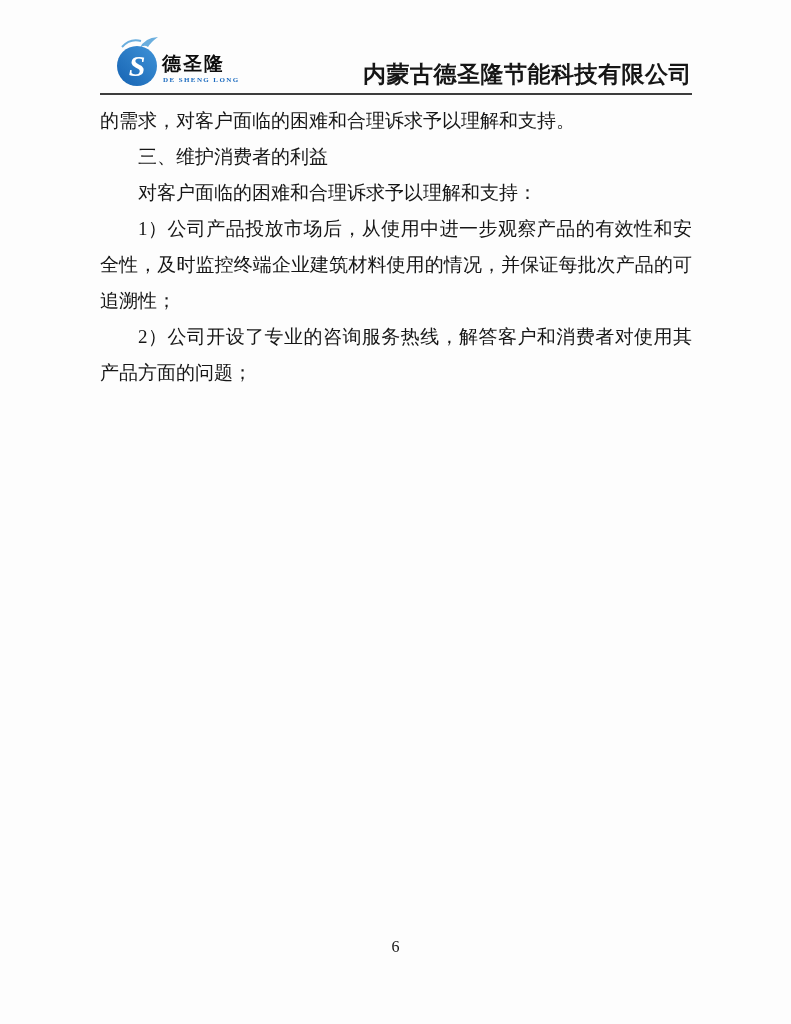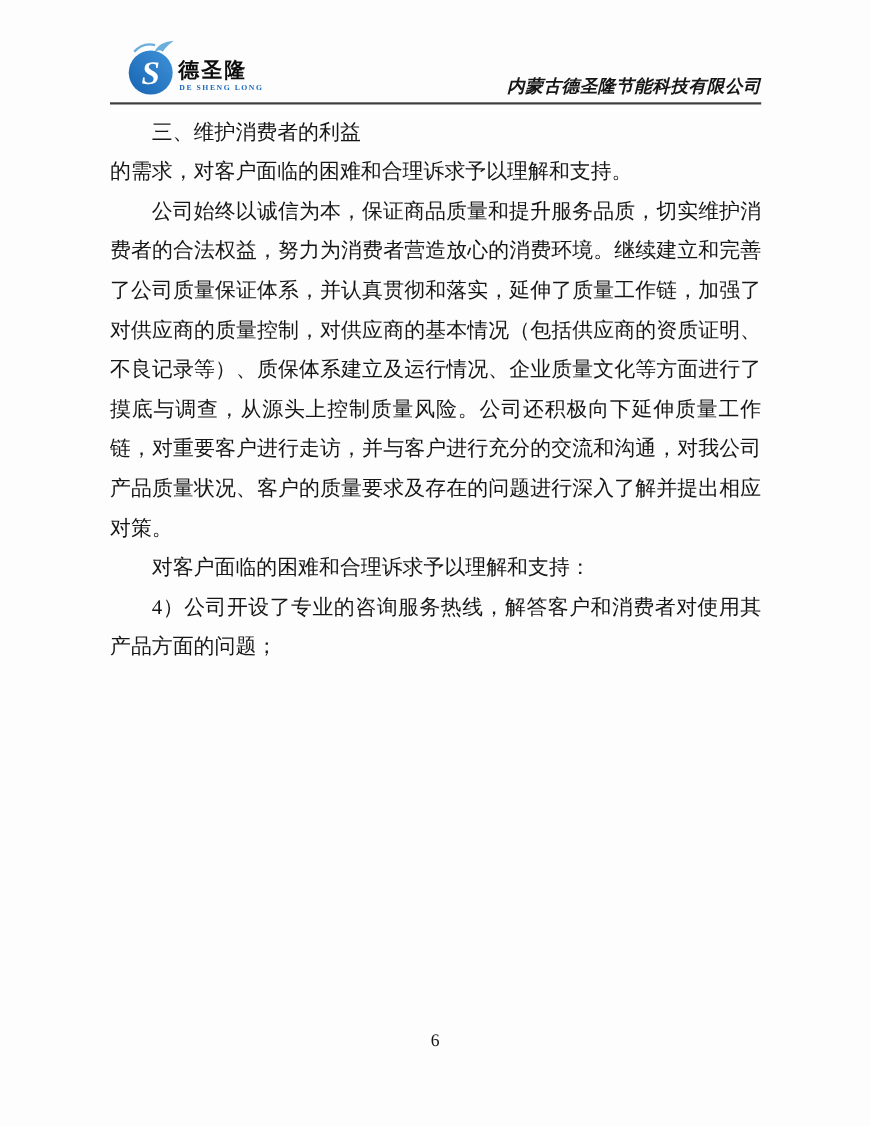--- a/index.html
+++ b/index.html
@@ -19,26 +19,25 @@
   .logo {
     position: absolute;
     left: 114px;
     top: 34px;
     width: 132px;
     height: 56px;
   }
   .company-name {
     position: absolute;
     right: 99px;
-    top: 69px;
-    font-size: 16px;
+    top: 59px;
+    font-size: 23px;
     font-weight: bold;
     letter-spacing: 0.5px;
     white-space: nowrap;
-    font-style: italic;
   }
   .header-rule {
     position: absolute;
     left: 100px;
     top: 93px;
     width: 592px;
     height: 2px;
     background: #3d3d3d;
   }
   .document-body {
@@ -107,22 +106,22 @@
       <text class="en" x="49" y="48">DE SHENG LONG</text>
     </svg>
   </div>
 
   <div class="company-name">内蒙古德圣隆节能科技有限公司</div>
 
   <div class="header-rule"></div>
 
   <div class="document-body">
 
-  <p class="para indent">三、维护消费者的利益</p>
-      <p class="para">的需求，对客户面临的困难和合理诉求予以理解和支持。</p>
-      <p class="para indent">公司始终以诚信为本，保证商品质量和提升服务品质，切实维护消费者的合法权益，努力为消费者营造放心的消费环境。继续建立和完善了公司质量保证体系，并认真贯彻和落实，延伸了质量工作链，加强了对供应商的质量控制，对供应商的基本情况（包括供应商的资质证明、不良记录等）、质保体系建立及运行情况、企业质量文化等方面进行了摸底与调查，从源头上控制质量风险。公司还积极向下延伸质量工作链，对重要客户进行走访，并与客户进行充分的交流和沟通，对我公司产品质量状况、客户的质量要求及存在的问题进行深入了解并提出相应对策。</p>
+  <p class="para">的需求，对客户面临的困难和合理诉求予以理解和支持。</p>
+      <p class="para indent">三、维护消费者的利益</p>
       <p class="para indent">对客户面临的困难和合理诉求予以理解和支持：</p>
-      <p class="para indent">4）公司开设了专业的咨询服务热线，解答客户和消费者对使用其产品方面的问题；</p>
+      <p class="para indent">1）公司产品投放市场后，从使用中进一步观察产品的有效性和安全性，及时监控终端企业建筑材料使用的情况，并保证每批次产品的可追溯性；</p>
+      <p class="para indent">2）公司开设了专业的咨询服务热线，解答客户和消费者对使用其产品方面的问题；</p>
     </div>
 
   <div class="page-number">6</div>
 
 </div>
 
 </body></html>

